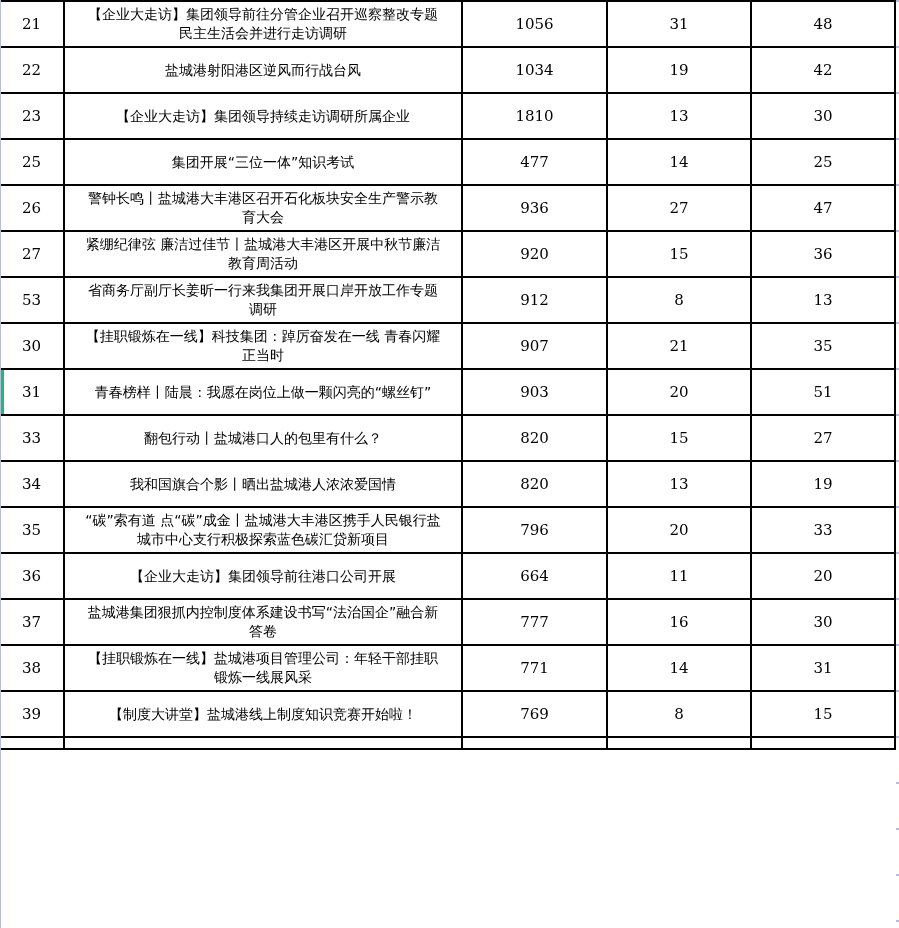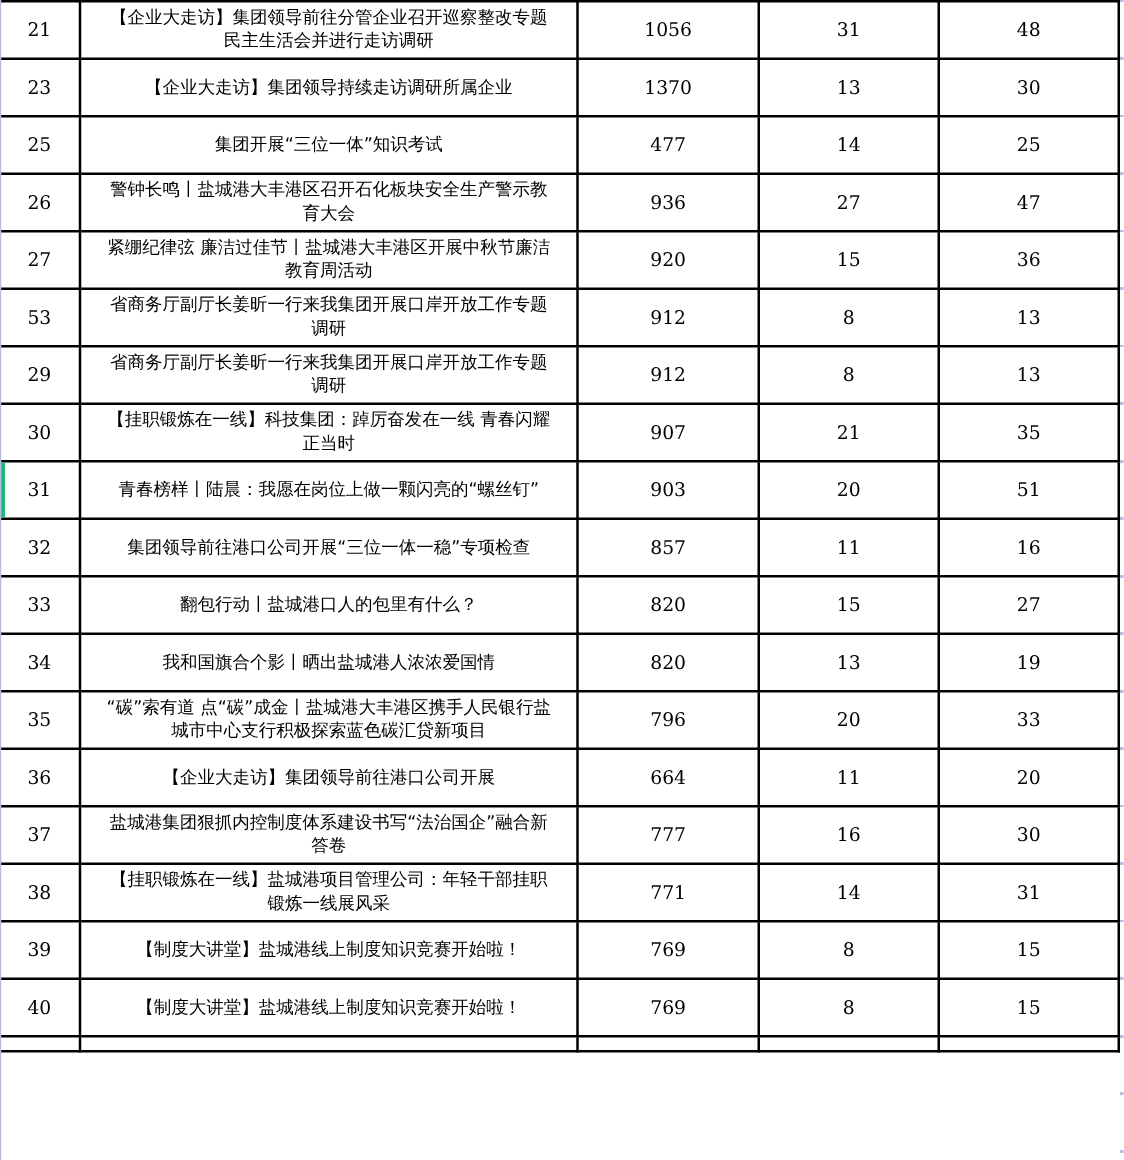--- a/index.html
+++ b/index.html
@@ -97,27 +97,45 @@
     <td class="num-cell">
       <span>31</span>
     </td>
     <td class="num-cell">
       <span>48</span>
     </td>
   </tr>
         <tr class="data-row">
     <td class="no-cell">
       
+      <span>22</span>
+    </td>
+    <td class="title-cell">
+      <span>盐城港射阳港区逆风而行战台风</span>
+    </td>
+    <td class="num-cell">
+      <span>1034</span>
+    </td>
+    <td class="num-cell">
+      <span>19</span>
+    </td>
+    <td class="num-cell">
+      <span>42</span>
+    </td>
+  </tr>
+        <tr class="data-row">
+    <td class="no-cell">
+      
       <span>23</span>
     </td>
     <td class="title-cell">
       <span>【企业大走访】集团领导持续走访调研所属企业</span>
     </td>
     <td class="num-cell">
-      <span>1370</span>
+      <span>1810</span>
     </td>
     <td class="num-cell">
       <span>13</span>
     </td>
     <td class="num-cell">
       <span>30</span>
     </td>
   </tr>
         <tr class="data-row">
     <td class="no-cell">
@@ -170,38 +188,20 @@
       <span>15</span>
     </td>
     <td class="num-cell">
       <span>36</span>
     </td>
   </tr>
         <tr class="data-row">
     <td class="no-cell">
       
       <span>53</span>
-    </td>
-    <td class="title-cell">
-      <span>省商务厅副厅长姜昕一行来我集团开展口岸开放工作专题调研</span>
-    </td>
-    <td class="num-cell">
-      <span>912</span>
-    </td>
-    <td class="num-cell">
-      <span>8</span>
-    </td>
-    <td class="num-cell">
-      <span>13</span>
-    </td>
-  </tr>
-        <tr class="data-row">
-    <td class="no-cell">
-      
-      <span>29</span>
     </td>
     <td class="title-cell">
       <span>省商务厅副厅长姜昕一行来我集团开展口岸开放工作专题调研</span>
     </td>
     <td class="num-cell">
       <span>912</span>
     </td>
     <td class="num-cell">
       <span>8</span>
     </td>
@@ -241,121 +241,103 @@
     <td class="num-cell">
       <span>20</span>
     </td>
     <td class="num-cell">
       <span>51</span>
     </td>
   </tr>
         <tr class="data-row">
     <td class="no-cell">
       
-      <span>32</span>
-    </td>
-    <td class="title-cell">
-      <span>集团领导前往港口公司开展“三位一体一稳”专项检查</span>
-    </td>
-    <td class="num-cell">
-      <span>857</span>
+      <span>33</span>
+    </td>
+    <td class="title-cell">
+      <span>翻包行动丨盐城港口人的包里有什么？</span>
+    </td>
+    <td class="num-cell">
+      <span>820</span>
+    </td>
+    <td class="num-cell">
+      <span>15</span>
+    </td>
+    <td class="num-cell">
+      <span>27</span>
+    </td>
+  </tr>
+        <tr class="data-row">
+    <td class="no-cell">
+      
+      <span>34</span>
+    </td>
+    <td class="title-cell">
+      <span>我和国旗合个影丨晒出盐城港人浓浓爱国情</span>
+    </td>
+    <td class="num-cell">
+      <span>820</span>
+    </td>
+    <td class="num-cell">
+      <span>13</span>
+    </td>
+    <td class="num-cell">
+      <span>19</span>
+    </td>
+  </tr>
+        <tr class="data-row">
+    <td class="no-cell">
+      
+      <span>35</span>
+    </td>
+    <td class="title-cell">
+      <span>“碳”索有道 点“碳”成金丨盐城港大丰港区携手人民银行盐城市中心支行积极探索蓝色碳汇贷新项目</span>
+    </td>
+    <td class="num-cell">
+      <span>796</span>
+    </td>
+    <td class="num-cell">
+      <span>20</span>
+    </td>
+    <td class="num-cell">
+      <span>33</span>
+    </td>
+  </tr>
+        <tr class="data-row">
+    <td class="no-cell">
+      
+      <span>36</span>
+    </td>
+    <td class="title-cell">
+      <span>【企业大走访】集团领导前往港口公司开展</span>
+    </td>
+    <td class="num-cell">
+      <span>664</span>
     </td>
     <td class="num-cell">
       <span>11</span>
     </td>
     <td class="num-cell">
+      <span>20</span>
+    </td>
+  </tr>
+        <tr class="data-row">
+    <td class="no-cell">
+      
+      <span>37</span>
+    </td>
+    <td class="title-cell">
+      <span>盐城港集团狠抓内控制度体系建设书写“法治国企”融合新答卷</span>
+    </td>
+    <td class="num-cell">
+      <span>777</span>
+    </td>
+    <td class="num-cell">
       <span>16</span>
     </td>
-  </tr>
-        <tr class="data-row">
-    <td class="no-cell">
-      
-      <span>33</span>
-    </td>
-    <td class="title-cell">
-      <span>翻包行动丨盐城港口人的包里有什么？</span>
-    </td>
-    <td class="num-cell">
-      <span>820</span>
-    </td>
-    <td class="num-cell">
-      <span>15</span>
-    </td>
-    <td class="num-cell">
-      <span>27</span>
-    </td>
-  </tr>
-        <tr class="data-row">
-    <td class="no-cell">
-      
-      <span>34</span>
-    </td>
-    <td class="title-cell">
-      <span>我和国旗合个影丨晒出盐城港人浓浓爱国情</span>
-    </td>
-    <td class="num-cell">
-      <span>820</span>
-    </td>
-    <td class="num-cell">
-      <span>13</span>
-    </td>
-    <td class="num-cell">
-      <span>19</span>
-    </td>
-  </tr>
-        <tr class="data-row">
-    <td class="no-cell">
-      
-      <span>35</span>
-    </td>
-    <td class="title-cell">
-      <span>“碳”索有道 点“碳”成金丨盐城港大丰港区携手人民银行盐城市中心支行积极探索蓝色碳汇贷新项目</span>
-    </td>
-    <td class="num-cell">
-      <span>796</span>
-    </td>
-    <td class="num-cell">
-      <span>20</span>
-    </td>
-    <td class="num-cell">
-      <span>33</span>
-    </td>
-  </tr>
-        <tr class="data-row">
-    <td class="no-cell">
-      
-      <span>36</span>
-    </td>
-    <td class="title-cell">
-      <span>【企业大走访】集团领导前往港口公司开展</span>
-    </td>
-    <td class="num-cell">
-      <span>664</span>
-    </td>
-    <td class="num-cell">
-      <span>11</span>
-    </td>
-    <td class="num-cell">
-      <span>20</span>
-    </td>
-  </tr>
-        <tr class="data-row">
-    <td class="no-cell">
-      
-      <span>37</span>
-    </td>
-    <td class="title-cell">
-      <span>盐城港集团狠抓内控制度体系建设书写“法治国企”融合新答卷</span>
-    </td>
-    <td class="num-cell">
-      <span>777</span>
-    </td>
-    <td class="num-cell">
-      <span>16</span>
-    </td>
     <td class="num-cell">
       <span>30</span>
     </td>
   </tr>
         <tr class="data-row">
     <td class="no-cell">
       
       <span>38</span>
     </td>
     <td class="title-cell">
@@ -368,38 +350,20 @@
       <span>14</span>
     </td>
     <td class="num-cell">
       <span>31</span>
     </td>
   </tr>
         <tr class="data-row">
     <td class="no-cell">
       
       <span>39</span>
-    </td>
-    <td class="title-cell">
-      <span>【制度大讲堂】盐城港线上制度知识竞赛开始啦！</span>
-    </td>
-    <td class="num-cell">
-      <span>769</span>
-    </td>
-    <td class="num-cell">
-      <span>8</span>
-    </td>
-    <td class="num-cell">
-      <span>15</span>
-    </td>
-  </tr>
-        <tr class="data-row">
-    <td class="no-cell">
-      
-      <span>40</span>
     </td>
     <td class="title-cell">
       <span>【制度大讲堂】盐城港线上制度知识竞赛开始啦！</span>
     </td>
     <td class="num-cell">
       <span>769</span>
     </td>
     <td class="num-cell">
       <span>8</span>
     </td>

